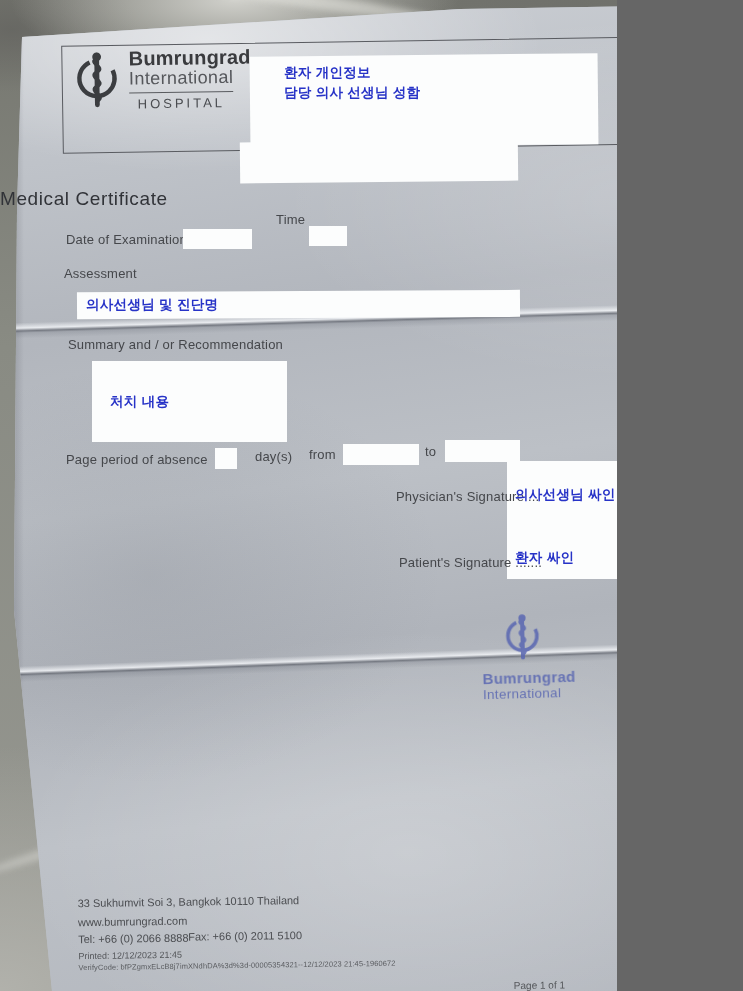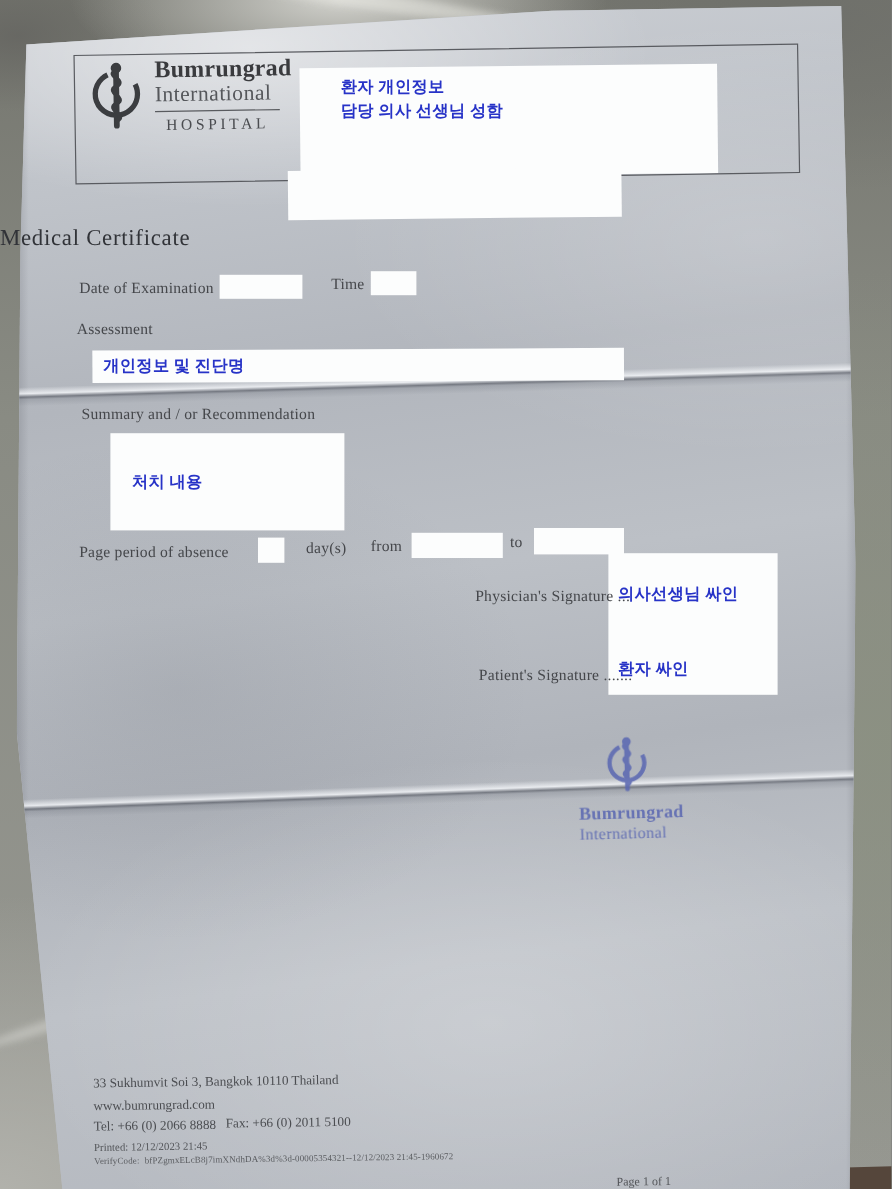--- a/index.html
+++ b/index.html
@@ -1,17 +1,17 @@
 <!DOCTYPE html>
 <html><head>
 <meta charset="utf-8">
 <style>
   html,body{margin:0;padding:0;background:#666;}
-  .scene{position:relative;width:743px;height:991px;overflow:hidden;
-    font-family:Liberation Serif, serif;
+  .scene{position:relative;width:617px;height:991px;overflow:hidden;
+    font-family:Liberation Sans, sans-serif;
     background-color:#8f918a;
     background-image:
       radial-gradient(ellipse 320px 110px at 38% 0%, rgba(225,225,220,.85), rgba(225,225,220,0) 70%),
       radial-gradient(ellipse 420px 200px at 92% 2%, rgba(110,111,106,.85), rgba(110,111,106,0) 70%),
       radial-gradient(ellipse 180px 90px at 2% 3%, rgba(100,100,96,.8), rgba(100,100,96,0) 70%),
       radial-gradient(ellipse 520px 340px at 0% 100%, rgba(180,180,174,.9), rgba(180,180,174,0) 72%),
       radial-gradient(ellipse 420px 560px at 100% 62%, rgba(138,144,128,.75), rgba(138,144,128,0) 70%),
       linear-gradient(to bottom, #75766f 0%, #898b83 35%, #979892 100%);}
   .vein{position:absolute;background:rgba(235,235,230,.5);filter:blur(3px);border-radius:50%;}
   .v1{left:180px;top:-6px;width:260px;height:14px;transform:rotate(8deg);}
@@ -105,26 +105,26 @@
 
     <div class="redact" style="left:250px;top:55px;width:348px;height:91px;transform:rotate(-0.6deg);"></div>
     <div class="redact" style="left:240px;top:141px;width:278px;height:41px;transform:rotate(-0.6deg);"></div>
     <div class="abs kor" style="left:284px;top:64px;">환자 개인정보</div>
     <div class="abs kor" style="left:284px;top:84px;">담당 의사 선생님 성함</div>
 
     <div class="title">Medical Certificate</div>
 
     <div class="abs label" style="left:66px;top:232px;">Date of Examination</div>
     <div class="redact" style="left:183px;top:229px;width:69px;height:20px;"></div>
-    <div class="abs label" style="left:276px;top:229px;">Time</div>
+    <div class="abs label" style="left:276px;top:212px;">Time</div>
     <div class="redact" style="left:309px;top:226px;width:38px;height:20px;"></div>
 
     <div class="abs label" style="left:64px;top:266px;">Assessment</div>
     <div class="redact" style="left:77px;top:291px;width:443px;height:27px;transform:rotate(-0.3deg);"></div>
-    <div class="abs kor" style="left:86px;top:296px;">개인정보 및 진단명</div>
+    <div class="abs kor" style="left:86px;top:296px;">의사선생님 및 진단명</div>
 
     <div class="abs label" style="left:68px;top:337px;">Summary and / or Recommendation</div>
     <div class="redact" style="left:92px;top:361px;width:195px;height:81px;"></div>
     <div class="abs kor" style="left:110px;top:393px;">처치 내용</div>
 
     <div class="abs label" style="left:66px;top:452px;">Page period of absence</div>
     <div class="redact" style="left:215px;top:448px;width:22px;height:21px;"></div>
     <div class="abs label" style="left:255px;top:449px;">day(s)</div>
     <div class="abs label" style="left:309px;top:447px;">from</div>
     <div class="redact" style="left:343px;top:444px;width:76px;height:21px;"></div>

